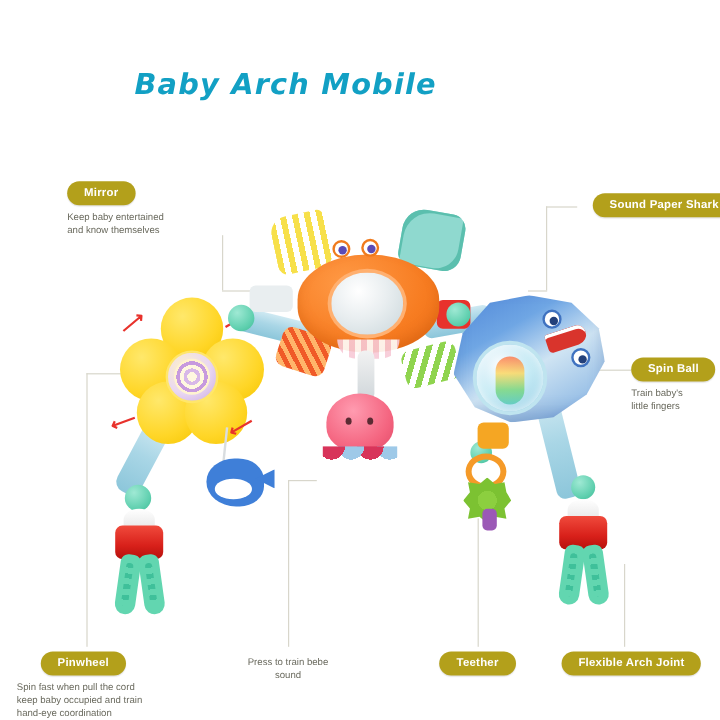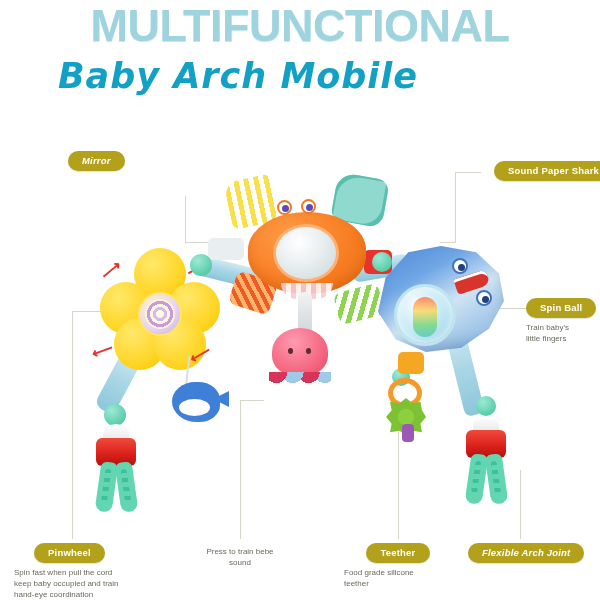--- a/index.html
+++ b/index.html
@@ -15,21 +15,21 @@
   .title-main {
     position:absolute; left:0; top:2px; width:600px; text-align:center;
     font-family:"Liberation Sans", sans-serif;
     font-weight:bold; font-size:45px; letter-spacing:-0.5px;
     color:#9fd4de; line-height:1.05;
     text-shadow:0 1px 0 #c5e6ec;
   }
   .title-sub {
     position:absolute; left:0; top:56px; width:476px; text-align:center;
     font-family:"DejaVu Sans", sans-serif;
-    font-weight:bold; font-style:italic; font-size:35px;
+    font-weight:bold; font-style:italic; font-size:24px;
     color:#12a0c4; letter-spacing:1px;
   }
 
   
   .callout { position:absolute; }
   .badge {
     display:inline-block;
     background:#b3a01b;
     color:#ffffff;
     font-size:9.5px; font-weight:bold;
@@ -226,21 +226,20 @@
   .green-bead {
     position:absolute; border-radius:50%;
     background:radial-gradient(circle at 35% 30%,#9fe9d4 0%,#5ecfae 65%,#3fb995 100%);
   }
 </style>
 </head>
 <body>
 
 <div id="stage">
 
-  <div class="title-main">MULTIFUNCTIONAL</div>
   <div class="title-sub">Baby Arch Mobile</div>
 
   <div class="line line-v" style="left:185px; top:196px; height:46px;"></div>
   <div class="line line-h" style="left:185px; top:242px; width:56px;"></div>
 
   <div class="line line-h" style="left:455px; top:172px; width:26px;"></div>
   <div class="line line-v" style="left:455px; top:172px; height:70px;"></div>
   <div class="line line-h" style="left:440px; top:242px; width:16px;"></div>
 
   <div class="line line-h" style="left:498px; top:308px; width:28px;"></div>
@@ -327,22 +326,24 @@
   <div class="ring-o" style="left:388px; top:378px;"></div>
   <div class="flower-t" style="left:386px; top:398px;"></div>
   <div style="position:absolute; left:402px; top:424px; width:12px; height:18px; background:#9b59b6; border-radius:4px;"></div>
 
   <div class="green-bead" style="left:476px; top:396px; width:20px; height:20px;"></div>
   <div class="joint-cap" style="left:473px; top:416px;"></div>
   <div class="joint-red" style="left:466px; top:430px;"></div>
   <div class="grip" style="left:468px; top:454px; transform:rotate(8deg);"></div>
   <div class="grip" style="left:488px; top:454px; transform:rotate(-8deg);"></div>
 
-  <div class="callout c-left" style="left:68px; top:150px;font-style:italic;">
+  <div class="callout c-left" style="left:56px; top:150px;">
     <span class="badge">Mirror</span>
+    <div class="desc">Keep baby entertained
+and know themselves</div>
   </div>
 
   <div class="callout c-right" style="left:470px; top:160px;margin-left:24px;">
     <span class="badge">Sound Paper Shark</span>
   </div>
 
   <div class="callout c-left" style="left:14px; top:542px;">
     <span class="badge" style="margin-left:20px;">Pinwheel</span>
     <div class="desc">Spin fast when pull the cord
 keep baby occupied and train
@@ -355,21 +356,19 @@
 little fingers</div>
   </div>
 
   <div class="callout c-mid" style="left:160px; top:542px; width:160px;">
     <div class="desc" style="text-align:center;">Press to train bebe
 sound</div>
   </div>
 
   <div class="callout c-mid" style="left:344px; top:542px; width:108px;">
     <span class="badge">Teether</span>
-    <div class="desc" style="text-align:left;">Food grade silicone
-teether</div>
-  </div>
-
-  <div class="callout c-left" style="left:468px; top:542px;font-style:italic;">
+  </div>
+
+  <div class="callout c-left" style="left:468px; top:542px;">
     <span class="badge">Flexible Arch Joint</span>
   </div>
 
 </div>
 
 </body></html>

